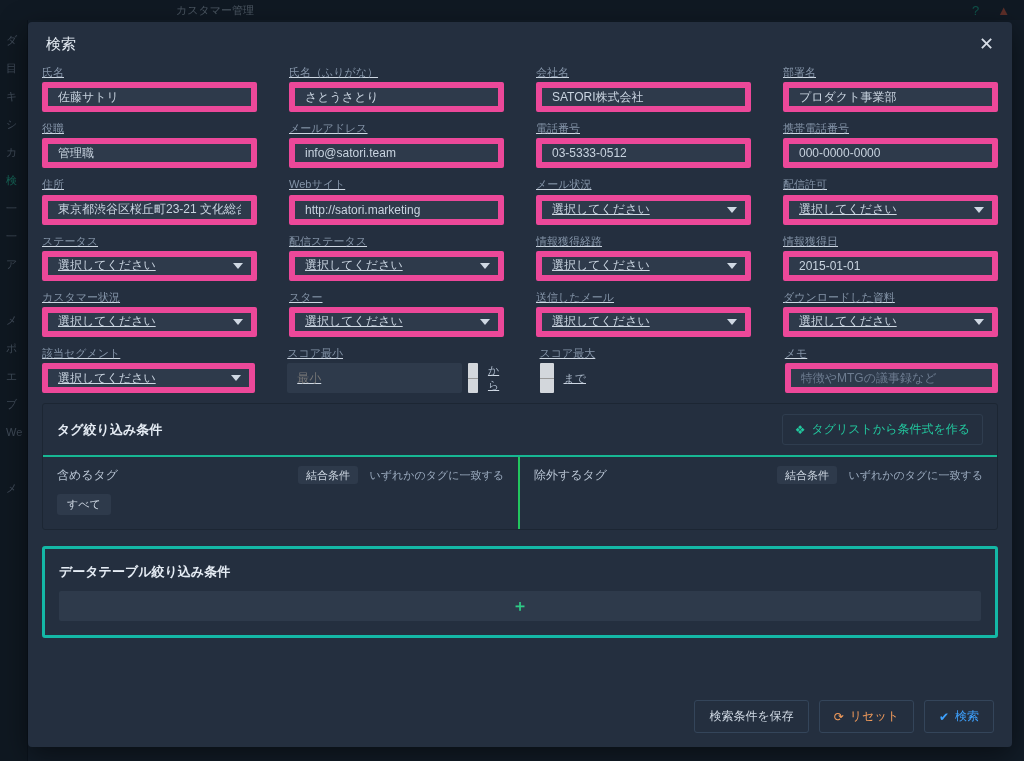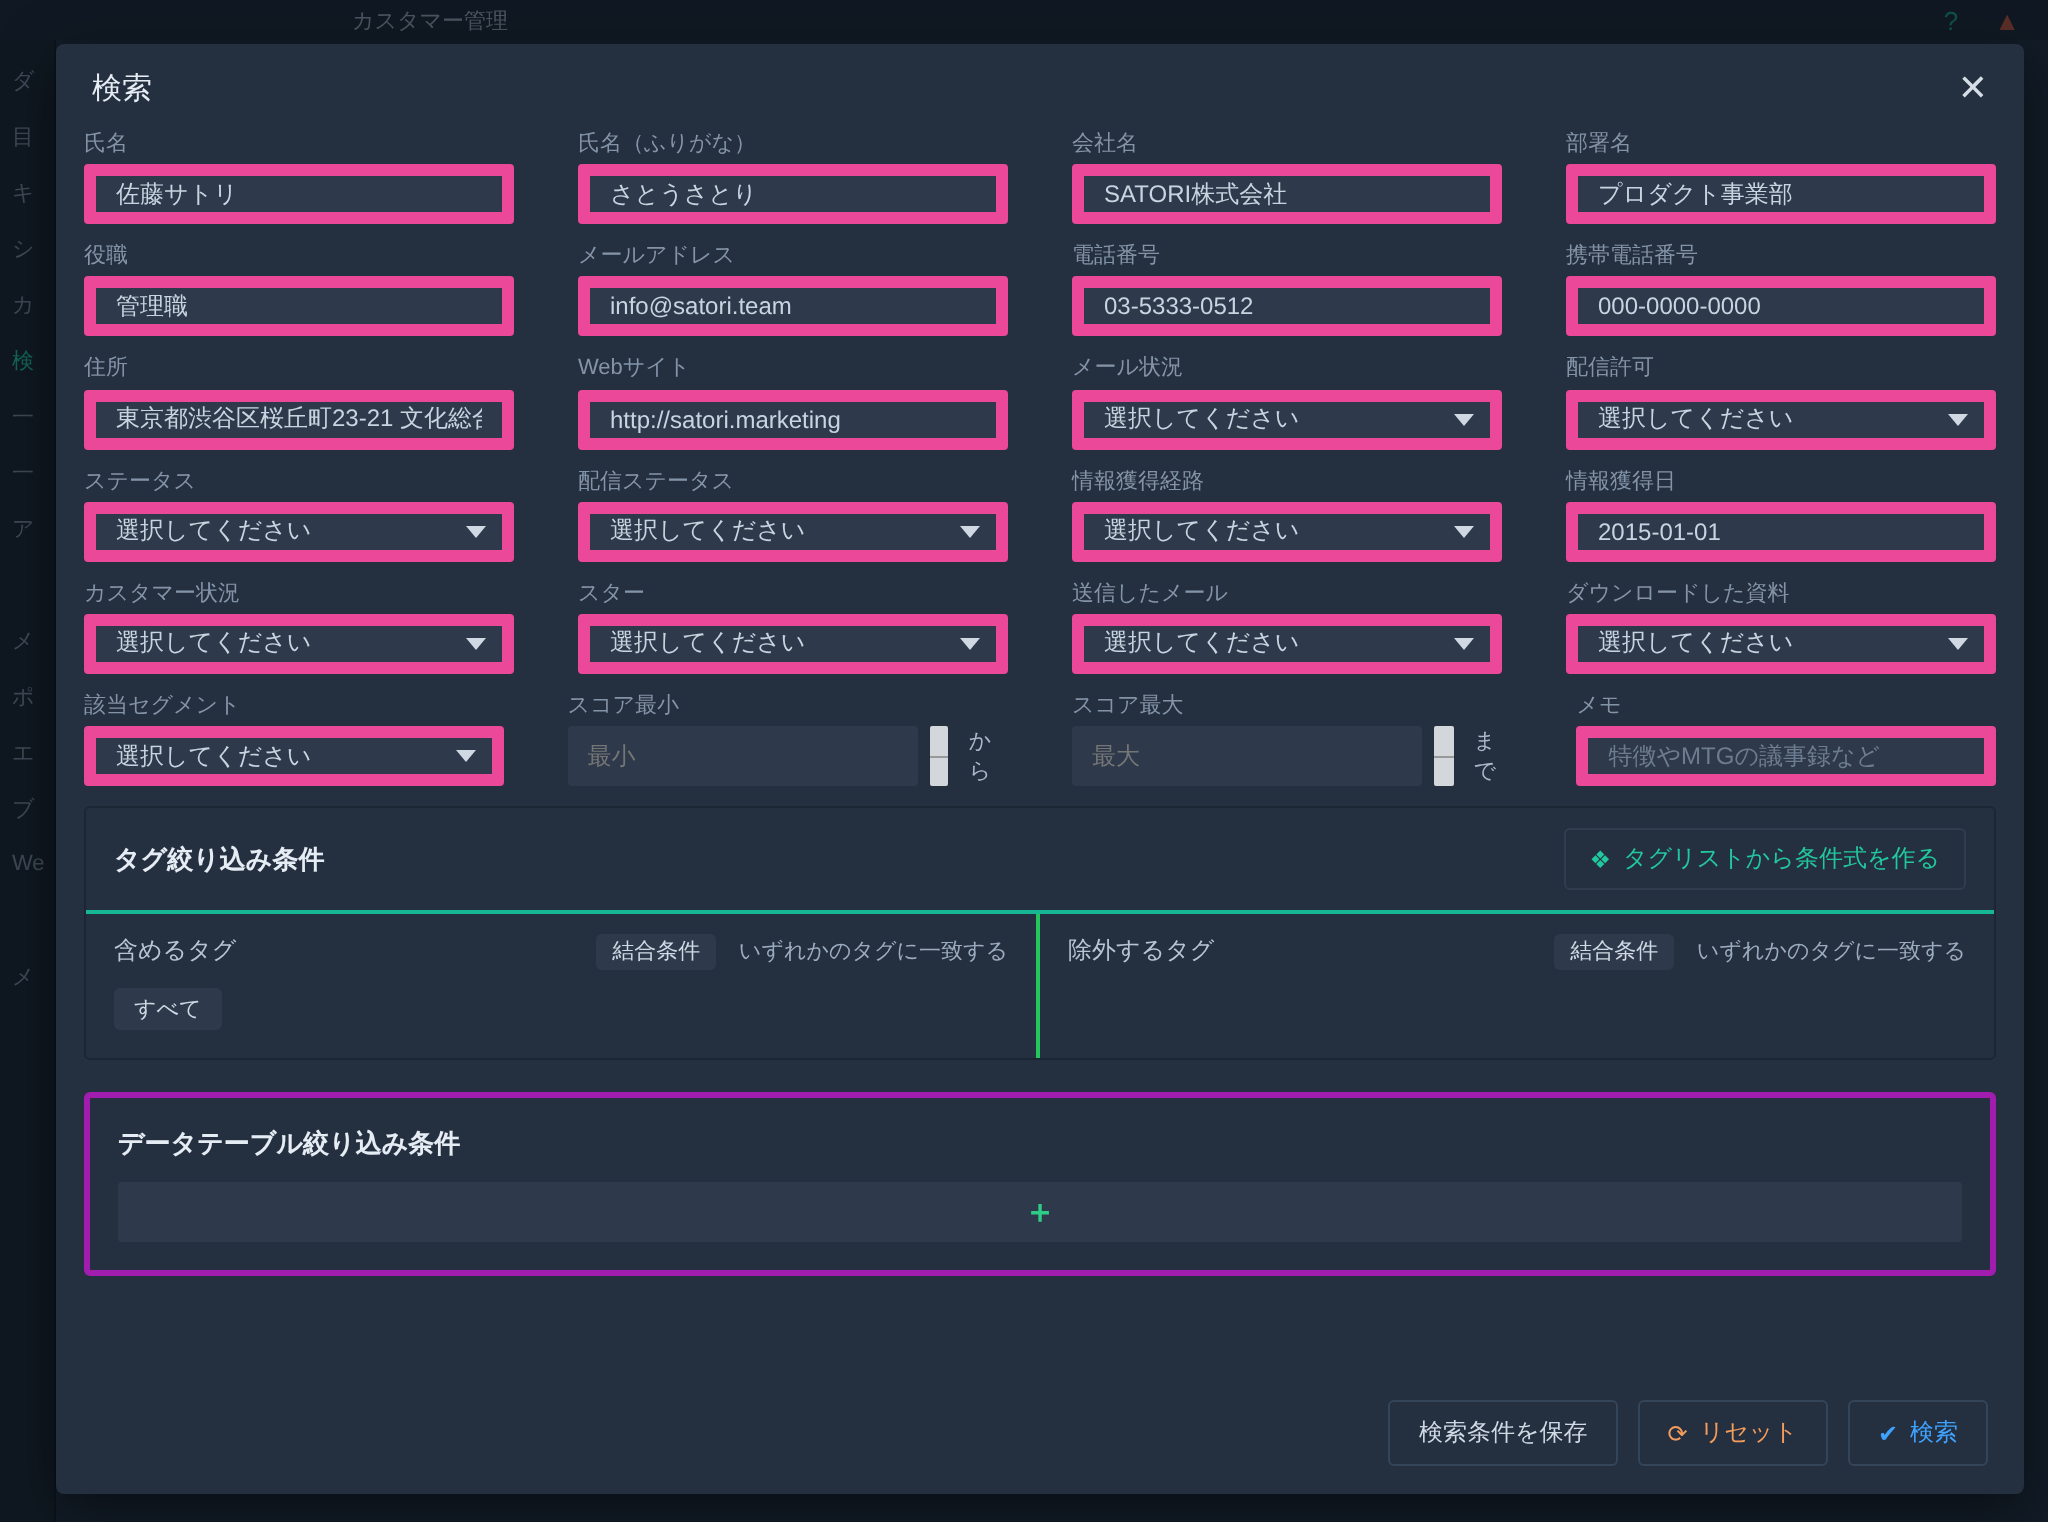--- a/index.html
+++ b/index.html
@@ -62,20 +62,21 @@
 
   .modal-body {
     flex:1; overflow:auto; padding:0 14px;
   }
 
   .grid4 {
     display:grid;
     grid-template-columns: repeat(4, 1fr);
     gap:10px 32px;
     margin-bottom:10px;
+    text-decoration:underline;
   }
   .field-label {
     font-size:11px; color:#8494a8; margin-bottom:3px; line-height:1.2;
   }
   .input, .select {
     width:100%; height:30px;
     background:#2e3a4b;
     border:6px solid #ec4899;
     color:#c9d4e0;
     font-size:12px;
@@ -133,21 +134,21 @@
   .chip-small {
     background:#2e3a4b; border-radius:3px; font-size:11px; padding:3px 8px; color:#cfd8e3;
   }
   .chip-tiny {
     background:#2e3a4b; border-radius:3px; font-size:11px; padding:3px 10px; color:#cfd8e3;
     display:inline-block;
   }
 
   
   .section-dt {
-    border:3px solid #a21caf;
+    border:3px solid #14b8a6;
     border-radius:3px;
     margin-top:16px;
     padding:14px;
   }
   .add-row {
     height:30px; background:#2e3a4b; border-radius:2px;
     display:flex; align-items:center; justify-content:center;
     color:#2ecc87; font-size:16px; font-weight:700; cursor:pointer;
     margin-top:10px;
   }
@@ -325,21 +326,20 @@
           <div class="spin">
               <div></div>
               <div></div>
             </div>
           <span class="lbl">から</span>
         </div>
         </div>
       <div>
           <div class="field-label">スコア最大</div>
         <div class="score-row">
-          <input class="num" placeholder="最大" style="">
           <div class="spin">
               <div></div>
               <div></div>
             </div>
           <span class="lbl">まで</span>
         </div>
         </div>
       <div><div class="field-label">メモ</div>
         <input class="input" placeholder="特徴やMTGの議事録など" style=""></div>
     </div>

